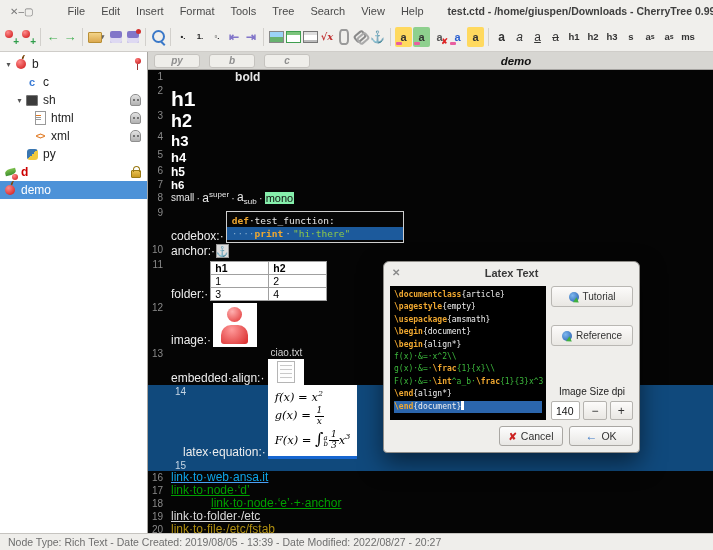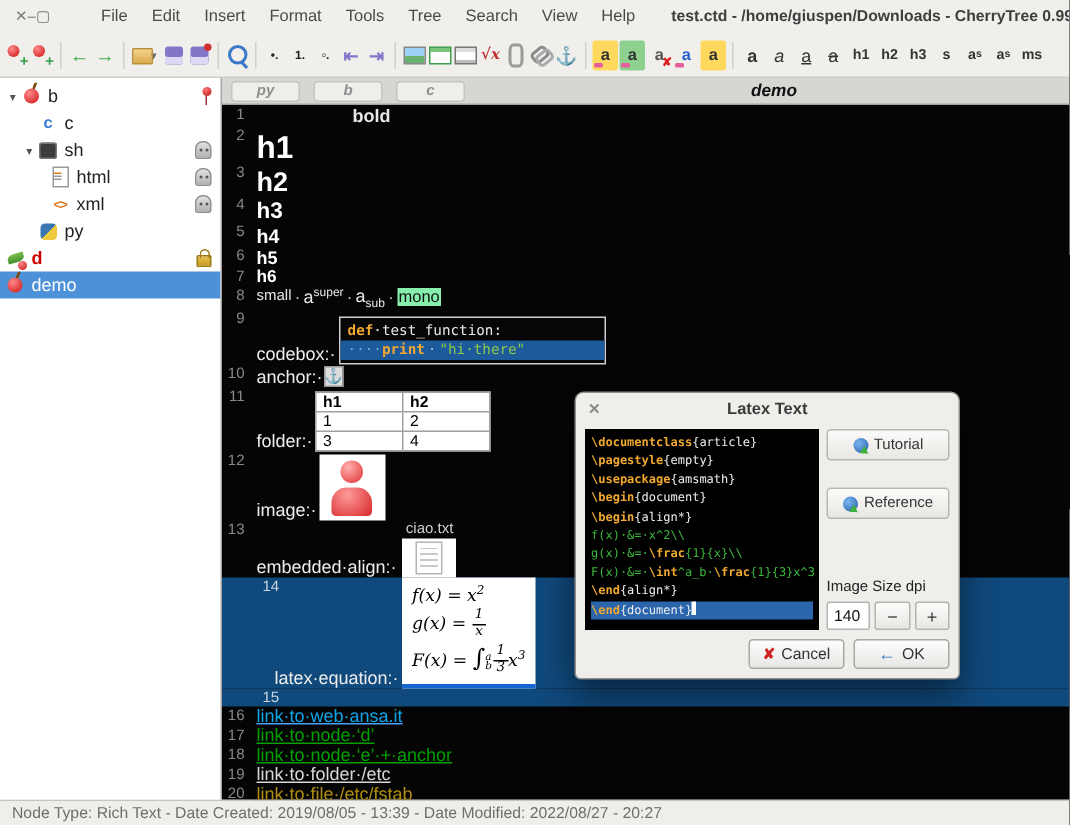--- a/index.html
+++ b/index.html
@@ -203,21 +203,21 @@
   .caret { display:inline-block; width:3px; height:9px; background:#fff; vertical-align:-1px; }
   .dright { width:82px; flex:none; display:flex; flex-direction:column; }
   .dbtn { height:21px; margin-bottom:18px; background:linear-gradient(#fcfbfa,#e9e7e3);
           border:1px solid #b9b7b3; border-radius:3px; font-size:10px; color:#333;
           display:flex; align-items:center; justify-content:center; gap:4px; }
   .globe { width:10px; height:10px; border-radius:50%; flex:none;
            background:radial-gradient(circle at 35% 35%,#7db7ef,#2058a8); position:relative; }
   .globe::after { content:""; position:absolute; right:-3px; bottom:-3px;
            border:3px solid transparent; border-left:5px solid #3faf3f; transform:rotate(35deg); }
   .dspacer { flex:1; }
-  .dpilabel { font-size:10px; color:#222; margin-bottom:4px; white-space:nowrap; }
+  .dpilabel { font-size:10px; color:#222; text-align:center; margin-bottom:4px; white-space:nowrap; }
   .spinrow { display:flex; gap:3px; justify-content:center; }
   .spinval { width:30px; height:19px; background:#fff; border:1px solid #b5b3af; border-radius:2px;
              font-size:10.5px; color:#111; display:flex; align-items:center; padding-left:4px; }
   .spinbtn { width:24px; height:19px; background:linear-gradient(#fcfbfa,#e9e7e3);
              border:1px solid #b5b3af; border-radius:2px; font-size:12px; color:#333;
              display:flex; align-items:center; justify-content:center; }
   .dfoot { display:flex; justify-content:flex-end; gap:6px; padding:2px 6px 6px; }
   .fbtn { min-width:64px; height:20px; background:linear-gradient(#fdfdfd,#e8e7e4);
           border:1px solid #a9a7a3; border-radius:3px; font-size:10.5px; color:#333;
           display:flex; align-items:center; justify-content:center; gap:4px; }
@@ -510,21 +510,21 @@
           </div>
           <div class="row r-lnk">
             <span class="ln">17</span>
             <div class="rc center">
               <span class="lnk" style="color: rgb(0, 160, 0); text-decoration-color: rgb(0, 160, 0);">link·to·node·‘d’</span>
             </div>
           </div>
           <div class="row r-lnk">
             <span class="ln">18</span>
             <div class="rc center">
-              <span class="lnk" style="color: rgb(0, 160, 0); text-decoration-color: rgb(0, 160, 0);">link·to·node·‘e’·+·anchor</span>
+              <span class="lnk" style="color: rgb(0, 160, 0); text-decoration-color: rgb(0, 160, 0); margin-left: 40px;">link·to·node·‘e’·+·anchor</span>
             </div>
           </div>
           <div class="row r-lnk">
             <span class="ln">19</span>
             <div class="rc center">
               <span class="lnk" style="color: rgb(216, 216, 216); text-decoration-color: rgb(216, 216, 216);">link·to·folder·/etc</span>
             </div>
           </div>
           <div class="row r-lnk">
             <span class="ln">20</span>

